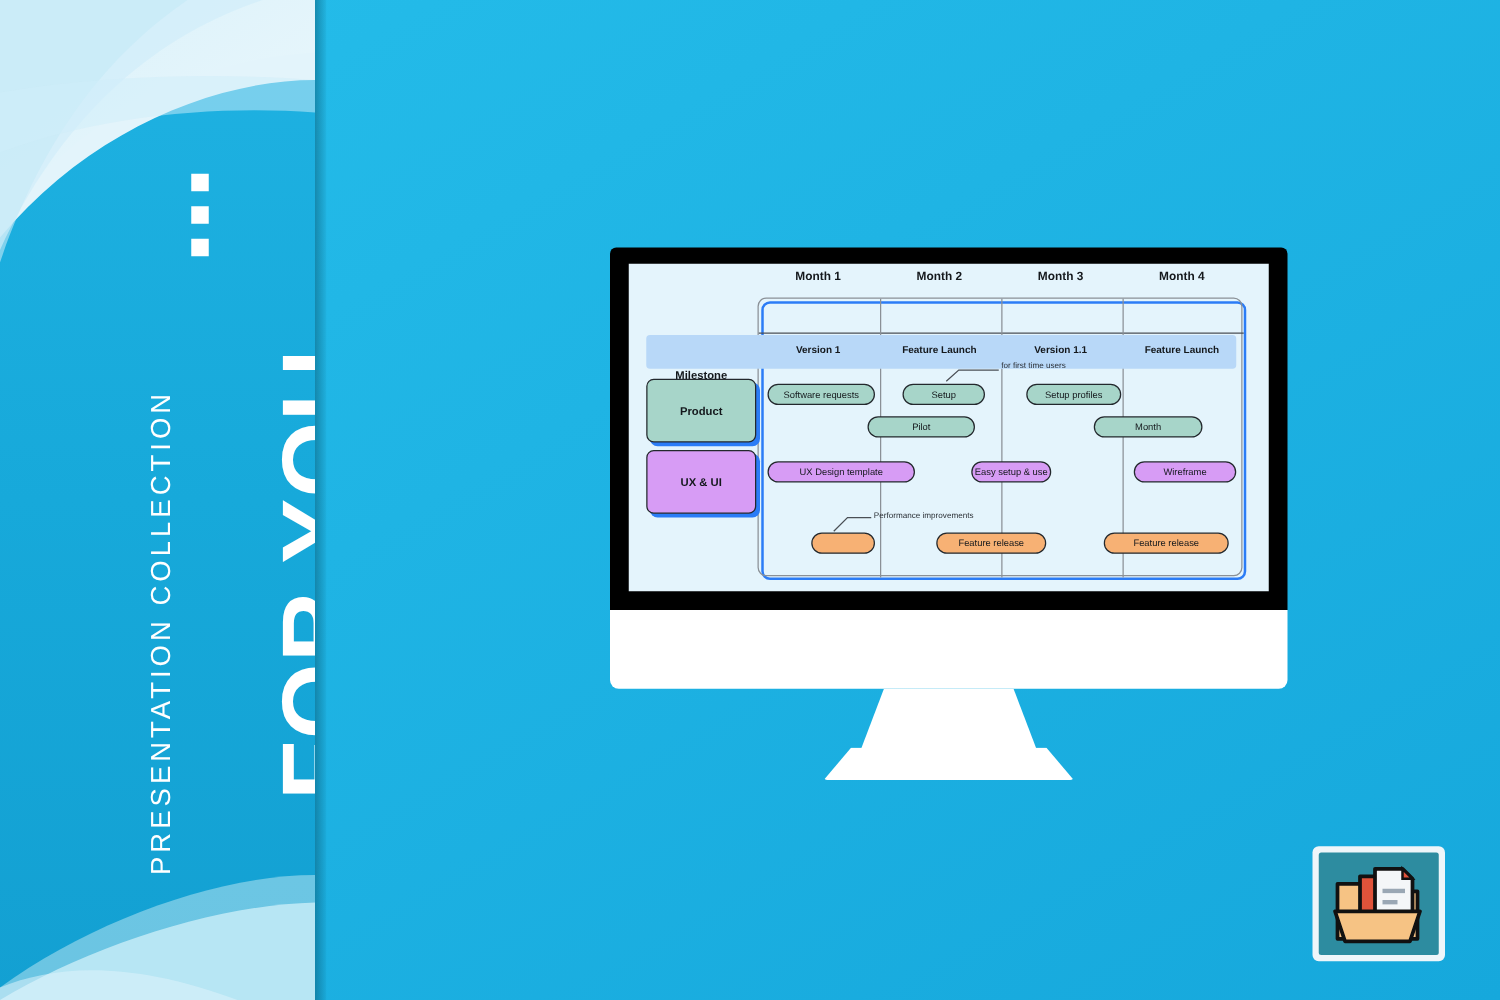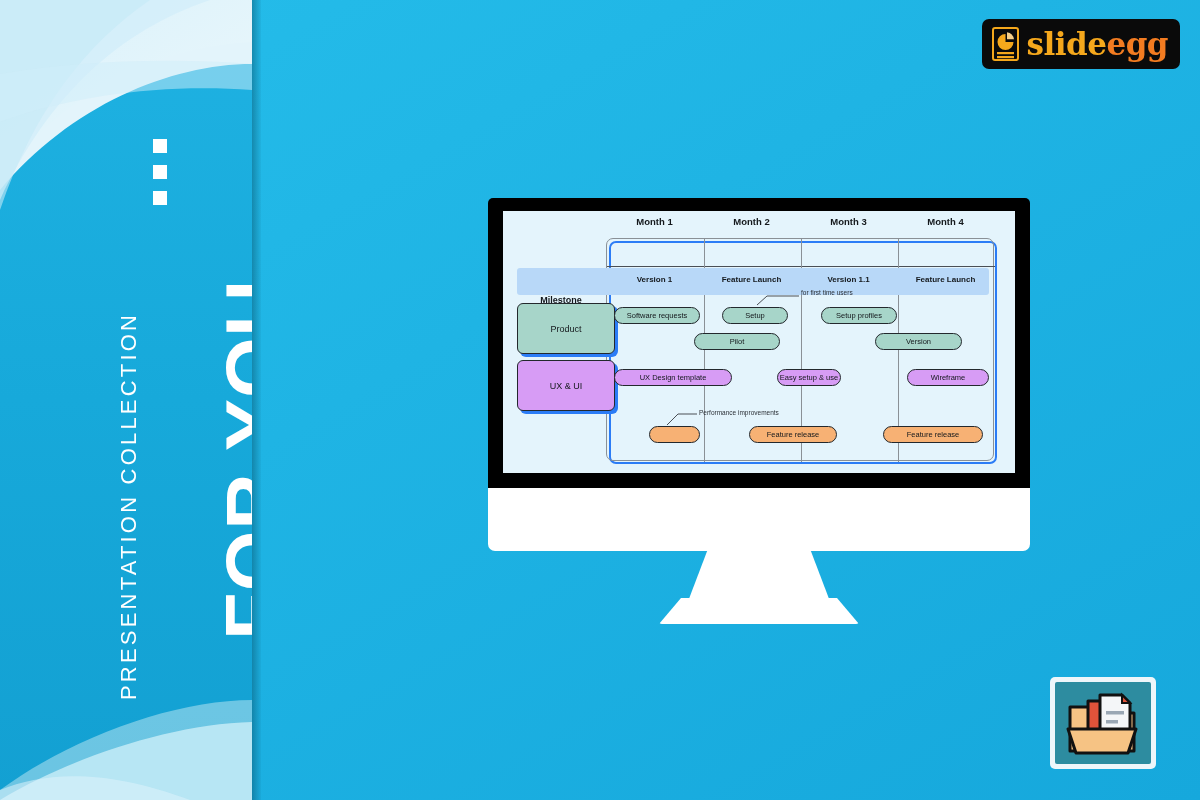--- a/index.html
+++ b/index.html
@@ -136,25 +136,25 @@
     font-size: 8px; font-weight: bold; color: #14181c;
   }
   #milestone-row-title {
     position: absolute; left: 14px; top: 64px;
     width: 88px; text-align: center;
     font-size: 9px; font-weight: bold; color: #14181c; margin-top: 20px;
   }
 
   
   .rowcard {
-    position: absolute; left: 14px; width: 98px; height: 51px;
+    position: absolute; left: 14px; width: 88px; height: 51px;
     border: 1.3px solid #23282d; border-radius: 6px;
     box-shadow: 3px 3px 0 0 #2b7cf6;
     display: flex; align-items: center; justify-content: center;
-    font-size: 9px; font-weight: normal; color: #14181c;
+    font-size: 9px; font-weight: bold; color: #14181c;
   }
 
   
   .pill {
     position: absolute; height: 17px;
     border: 1.2px solid #23282d; border-radius: 9px;
     display: flex; align-items: center; justify-content: center;
     font-size: 7.5px; color: #14181c; white-space: nowrap;
   }
 
@@ -211,30 +211,20 @@
         <rect x="153" y="165" width="14" height="14"></rect>
         <rect x="153" y="191" width="14" height="14"></rect>
       </g>
     </svg>
 
     <div class="vtext" id="headline">FOR YOU...</div>
     <div class="vtext" id="subhead">PRESENTATION COLLECTION</div>
   </div>
   <div id="panel-edge"></div>
 
-  <div id="logo">
-    <svg id="logo-mark" viewBox="0 0 27 34">
-      <rect x="1" y="1" width="25" height="32" rx="2" fill="none" stroke="#f5a81c" stroke-width="2"></rect>
-      <path d="M13.5 7 a8 8 0 1 0 8 8 h-8 Z" fill="#f5a81c"></path>
-      <path d="M15 5.2 a8.6 8.6 0 0 1 7 7 h-7 Z" fill="#f6d08a"></path>
-      <rect x="5" y="25" width="17" height="2.2" fill="#f5a81c"></rect>
-      <rect x="5" y="29" width="17" height="2.2" fill="#f5a81c"></rect>
-    </svg>
-    <div id="logo-text"><span class="a">slide</span><span class="b">egg</span></div>
-  </div>
 
   <div id="monitor">
     <div id="bezel"></div>
     <div id="chin"></div>
     <div id="neck"></div>
     <div id="base"></div>
 
     <div id="screen">
       <div id="roadmap">
 
@@ -258,21 +248,21 @@
         <div class="milestone-label" style="left:297px">Version 1.1</div>
         <div class="milestone-label" style="left:394px">Feature Launch</div>
 
         <div class="rowcard" style="top:92px;background:#a7d5c9">Product</div>
         <div class="rowcard" style="top:149px;background:#d79cf5">UX &amp; UI</div>
 
         <div class="pill" style="left:111px;top:96px;width:86px;background:#a7d5c9">Software requests</div>
         <div class="pill" style="left:219px;top:96px;width:66px;background:#a7d5c9">Setup</div>
         <div class="pill" style="left:318px;top:96px;width:76px;background:#a7d5c9">Setup profiles</div>
         <div class="pill" style="left:191px;top:122px;width:86px;background:#a7d5c9">Pilot</div>
-        <div class="pill" style="left:372px;top:122px;width:87px;background:#a7d5c9">Version</div>
+        <div class="pill" style="left:372px;top:122px;width:87px;background:#a7d5c9">Month</div>
 
         <svg class="annot-line" style="left:253px;top:81px;width:44px;height:14px" viewBox="0 0 44 14">
           <path d="M1,13 L11,4 L43,4" fill="none" stroke="#4a4f55" stroke-width="1"></path>
         </svg>
         <div class="annot" style="left:298px;top:78px">for first time users</div>
 
         <div class="pill" style="left:111px;top:158px;width:118px;background:#d79cf5">UX Design template</div>
         <div class="pill" style="left:274px;top:158px;width:64px;background:#d79cf5">Easy setup &amp; use</div>
         <div class="pill" style="left:404px;top:158px;width:82px;background:#d79cf5">Wireframe</div>
 

